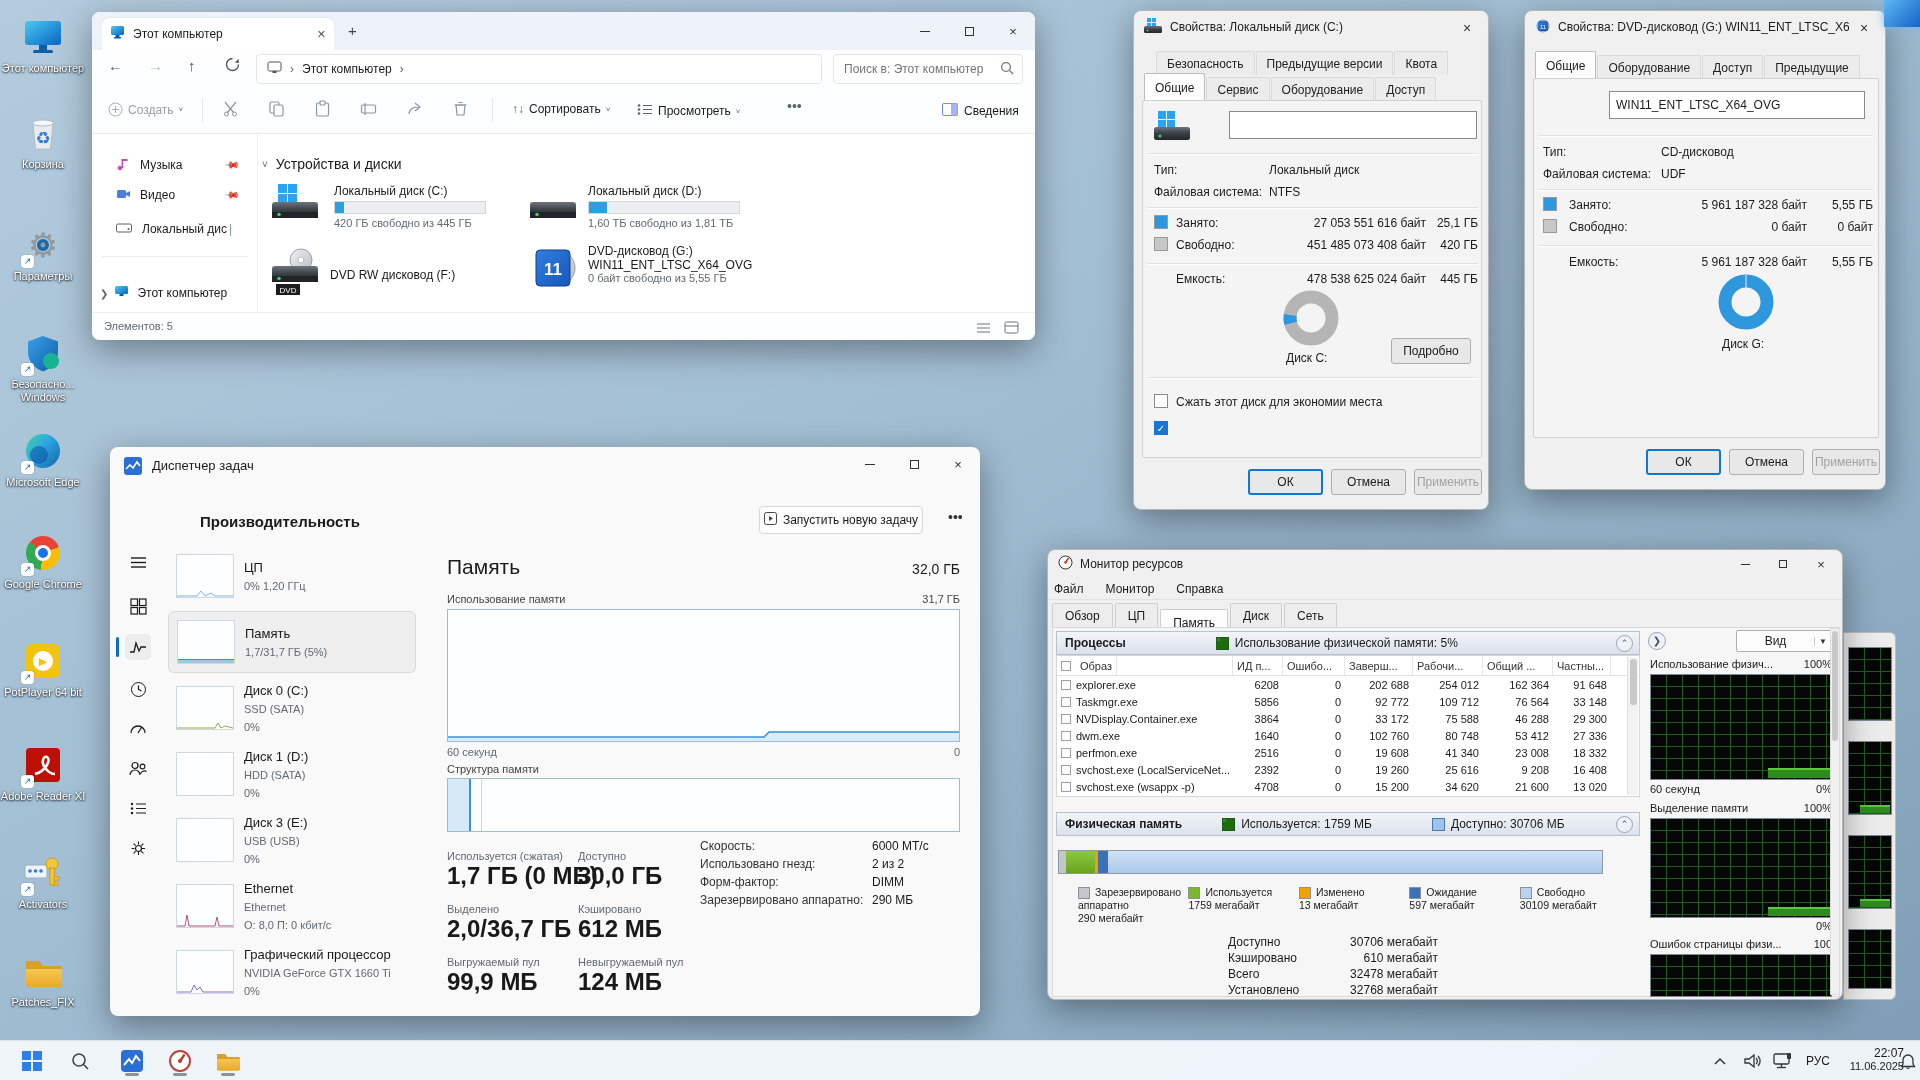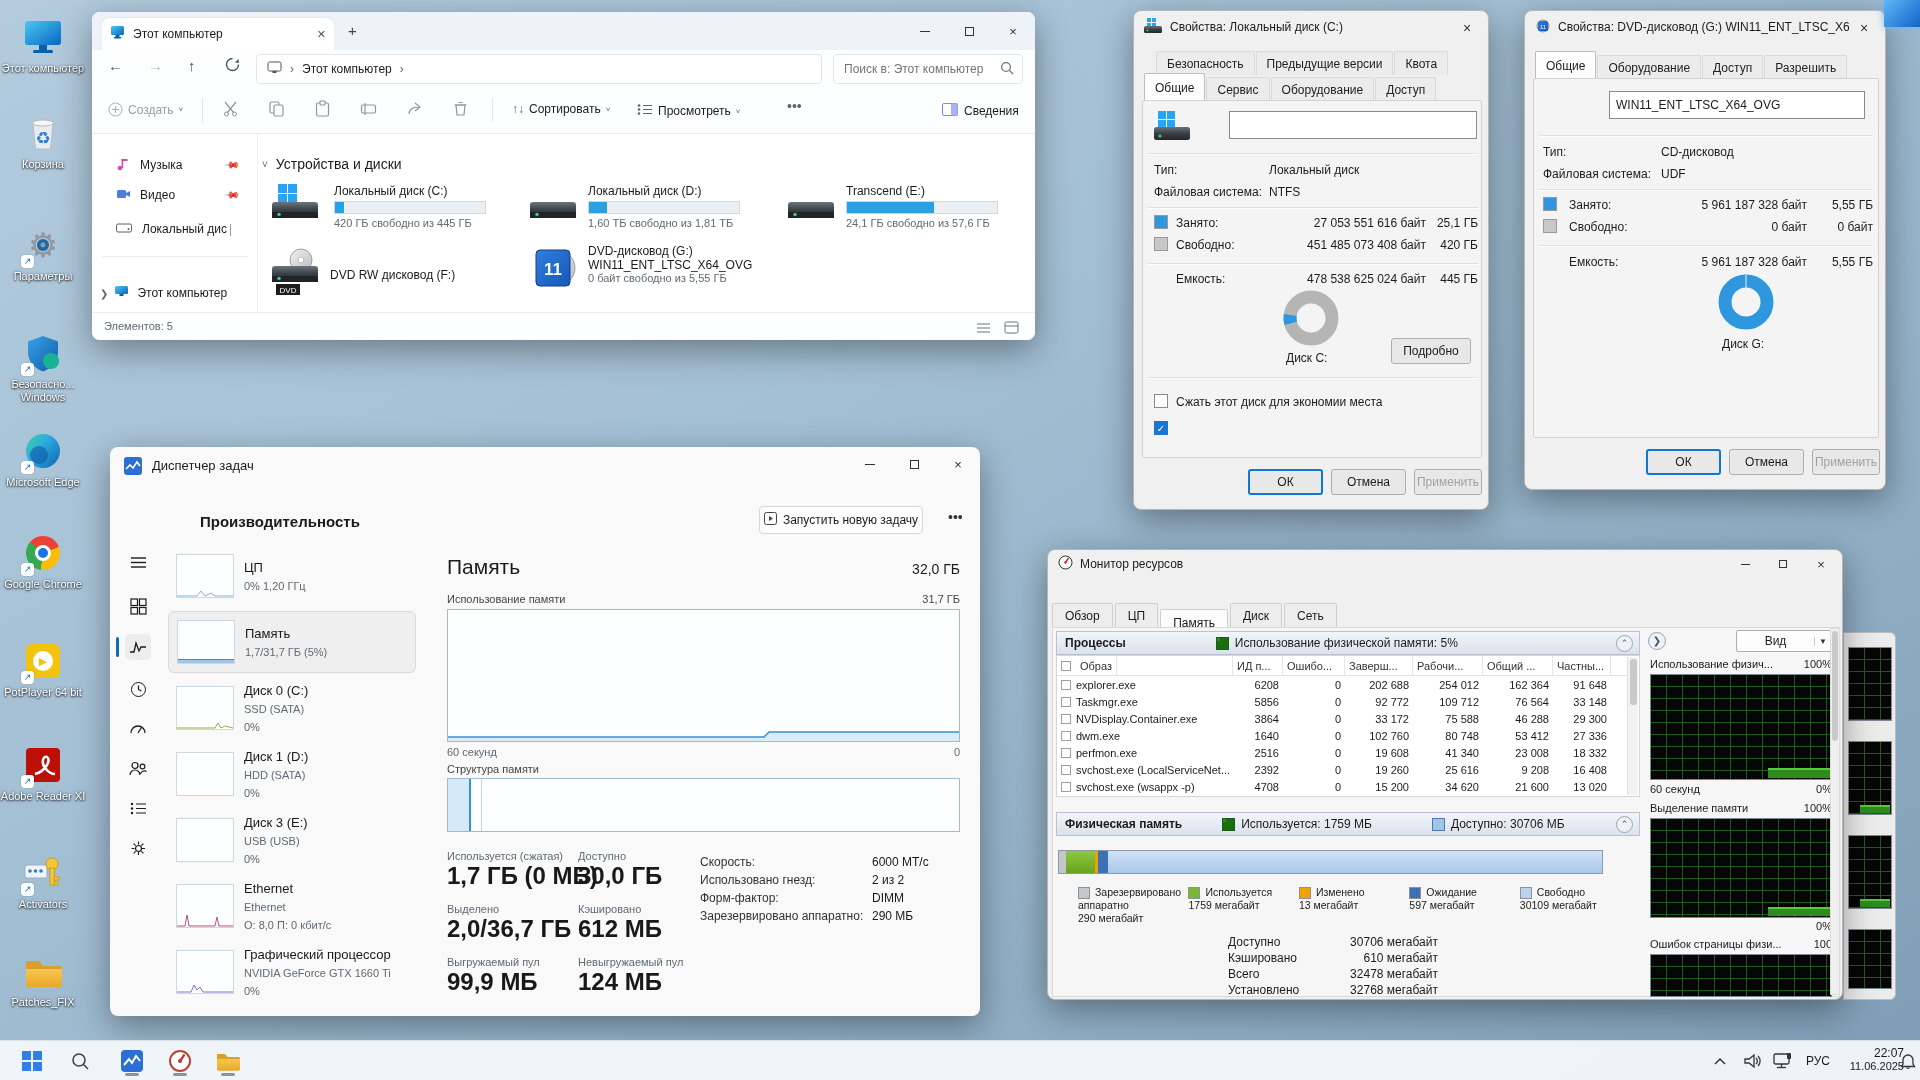--- a/index.html
+++ b/index.html
@@ -425,34 +425,20 @@
         </svg></span>
     <div style="margin-left:8px">
       <div class="ex-card-name">Локальный диск (D:)</div>
       <div class="ex-bar">
           <i style="width:12%"></i>
         </div>
       <div class="ex-info">1,60 ТБ свободно из 1,81 ТБ</div>
     </div>
   </div>
 
-  <div class="abs" style="left:694px;top:172px;display:flex">
-    <span><svg width="52" height="46">
-          <rect x="2" y="18" width="46" height="16" rx="3" fill="url(#gdrv)"></rect>
-          <rect x="2" y="28" width="46" height="6" fill="#202327"></rect>
-          <circle cx="9" cy="30.5" r="1.8" fill="#37d06b"></circle>
-        </svg></span>
-    <div style="margin-left:8px">
-      <div class="ex-card-name">Transcend (E:)</div>
-      <div class="ex-bar">
-          <i style="width:58%"></i>
-        </div>
-      <div class="ex-info">24,1 ГБ свободно из 57,6 ГБ</div>
-    </div>
-  </div>
 
   <div class="abs" style="left:178px;top:236px;display:flex;align-items:center">
     <span><svg width="52" height="50">
           <circle cx="31" cy="12" r="11" fill="url(#gdisc)" stroke="#9aa0a6"></circle>
           <circle cx="31" cy="12" r="3" fill="#fff" stroke="#b8bec4"></circle>
           <rect x="2" y="18" width="46" height="16" rx="3" fill="url(#gdrv)"></rect>
           <rect x="2" y="28" width="46" height="6" fill="#202327"></rect>
           <circle cx="9" cy="30.5" r="1.8" fill="#37d06b"></circle>
           <rect x="6" y="36" width="24" height="11" fill="#1d1d1d"></rect>
           <text x="18" y="44.5" font-size="8" fill="#fff" text-anchor="middle">DVD</text>
@@ -666,21 +652,21 @@
       <div class="stat-v">612 МБ</div>
     </div>
   <div class="abs" style="left:337px;top:509px">
       <div class="stat-l">Выгружаемый пул</div>
       <div class="stat-v">99,9 МБ</div>
     </div>
   <div class="abs" style="left:468px;top:509px">
       <div class="stat-l">Невыгружаемый пул</div>
       <div class="stat-v">124 МБ</div>
     </div>
-  <div class="abs" style="left:590px;top:406px;width:262px">
+  <div class="abs" style="left:590px;top:390px;width:262px">
 
       <div class="det-row">
         <span class="l">Скорость:</span>
         <span class="v">6000 МТ/с</span>
       </div>
 
       <div class="det-row">
         <span class="l">Использовано гнезд:</span>
         <span class="v">2 из 2</span>
       </div>
@@ -771,21 +757,21 @@
           <rect x="3" y="3" width="10" height="10" rx="1.5" fill="url(#g11)"></rect>
           <text x="8" y="11" font-size="6" fill="#fff" text-anchor="middle">11</text>
         </svg></span>
     <span style="overflow:hidden;white-space:nowrap;max-width:292px">Свойства: DVD-дисковод (G:) WIN11_ENT_LTSC_X64_...</span>
   </div>
   <span class="x32" style="right:6px">×</span>
   <div class="tabs32" style="left:10px;top:44px">
     <span class="tab32 on">Общие</span>
     <span class="tab32">Оборудование</span>
     <span class="tab32">Доступ</span>
-    <span class="tab32">Разрешить</span>
+    <span class="tab32">Предыдущие</span>
   </div>
   <div class="panel32" style="left:8px;top:67px;width:346px;height:360px"></div>
   <input class="in32" style="left: 84px; top: 80px; width: 256px; height: 28px;" readonly="" value="WIN11_ENT_LTSC_X64_OVG">
   <div class="hr32" style="left:14px;top:124px;width:334px"></div>
   <span class="lbl32" style="left:18px;top:134px">Тип:</span>
   <span class="lbl32" style="left:136px;top:134px">CD-дисковод</span>
   <span class="lbl32" style="left:18px;top:156px">Файловая система:</span>
   <span class="lbl32" style="left:136px;top:156px">UDF</span>
   <div class="hr32" style="left:14px;top:178px;width:334px"></div>
   <span class="sq14" style="left:18px;top:186px;background:#2e97de"></span>
@@ -832,20 +818,26 @@
   </div>
   <div class="winctl" style="top:2px;right:2px">
     <span style="height:24px;width:38px">
         <span style="width:9px;height:1px;background:#333;display:inline-block"></span>
       </span>
     <span style="height:24px;width:38px">
         <span style="width:8px;height:8px;border:1px solid #333;display:inline-block"></span>
       </span>
     <span style="height:24px;width:38px">×</span>
   </div>
+  <div class="abs" style="left:0;top:28px;right:0;height:22px;display:flex;align-items:center;border-bottom:1px solid #e2e2e2">
+
+  <span class="rm-menu">Файл</span>
+      <span class="rm-menu">Монитор</span>
+      <span class="rm-menu">Справка</span>
+    </div>
   <div class="abs" style="left:4px;top:53px;display:flex;align-items:flex-end">
     <span class="rm-tab">Обзор</span>
     <span class="rm-tab">ЦП</span>
     <span class="rm-tab on">Память</span>
     <span class="rm-tab">Диск</span>
     <span class="rm-tab">Сеть</span>
   </div>
   <div class="abs" style="left:4px;top:77px;width:788px;height:370px;background:#f6f6f6;border:1px solid #d9d9d9"></div>
 
   <div class="rm-sechdr" style="left:8px;top:81px;width:584px">

